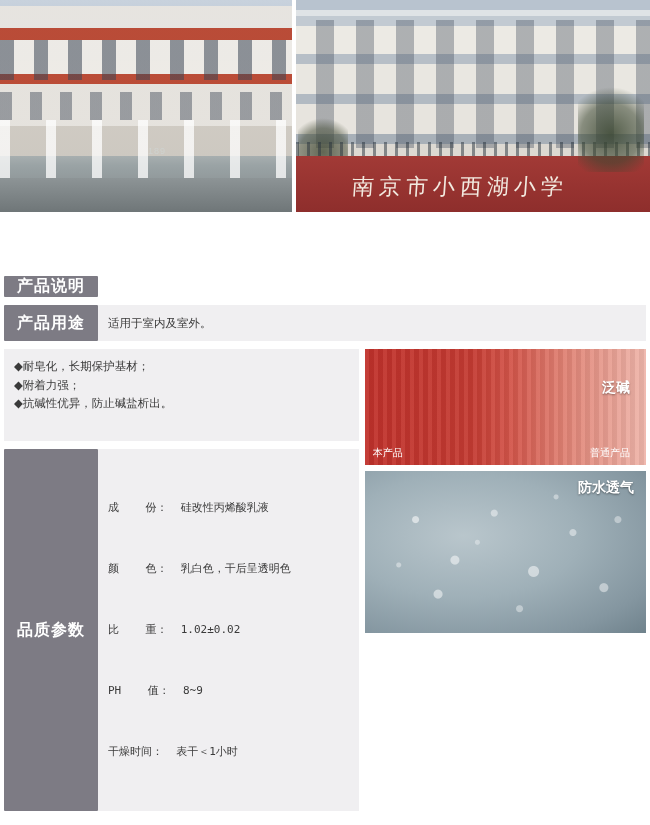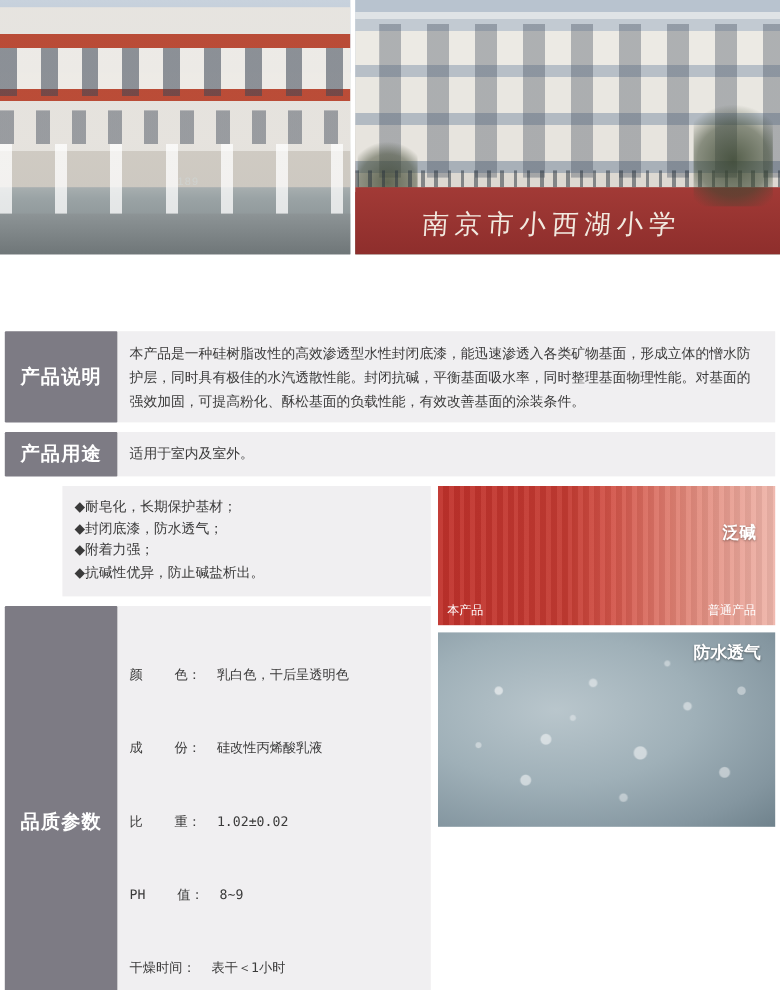--- a/index.html
+++ b/index.html
@@ -308,45 +308,43 @@
       <div class="r-banner"></div>
       <div class="r-banner-text">南京市小西湖小学</div>
       <div class="r-tree"></div>
     </div>
   </div>
 
   <div class="rows">
 
     <div class="row">
       <div class="label">产品说明</div>
-      <div class="content" style="min-height:68px;">本产品是一种硅树脂改性的高效渗透型水性封闭底漆，能迅速渗透入各类矿物基面，形成立体的憎水防护层，同时具有极佳的水汽透散性能。封闭抗碱，平衡基面吸水率，同时整理基面物理性能。对基面的强效加固，可提高粉化、酥松基面的负载性能，有效改善基面的涂装条件。</div>
     </div>
 
     <div class="row">
       <div class="label">产品用途</div>
       <div class="content" style="min-height:34px; display:flex; align-items:center;">适用于室内及室外。</div>
     </div>
 
     <div class="split">
       <div class="split-left">
 
         <div class="row">
-          <div class="content tight" style="min-height:92px;margin-left:48px;">
+          <div class="content tight" style="min-height:92px;">
             <p class="bullet">◆耐皂化，长期保护基材；</p>
-            <p class="bullet">◆封闭底漆，防水透气；</p>
             <p class="bullet">◆附着力强；</p>
             <p class="bullet">◆抗碱性优异，防止碱盐析出。</p>
           </div>
         </div>
 
         <div class="row">
           <div class="label">品质参数</div>
           <div class="content mono-list" style="min-height:92px;">
+            <div>成    份：  硅改性丙烯酸乳液</div>
             <div>颜    色：  乳白色，干后呈透明色</div>
-            <div>成    份：  硅改性丙烯酸乳液</div>
             <div>比    重：  1.02±0.02</div>
             <div>PH    值：  8~9</div>
             <div>干燥时间：  表干＜1小时</div>
           </div>
         </div>
 
       </div>
 
       <div class="split-right">
         <div class="img-alkali">

